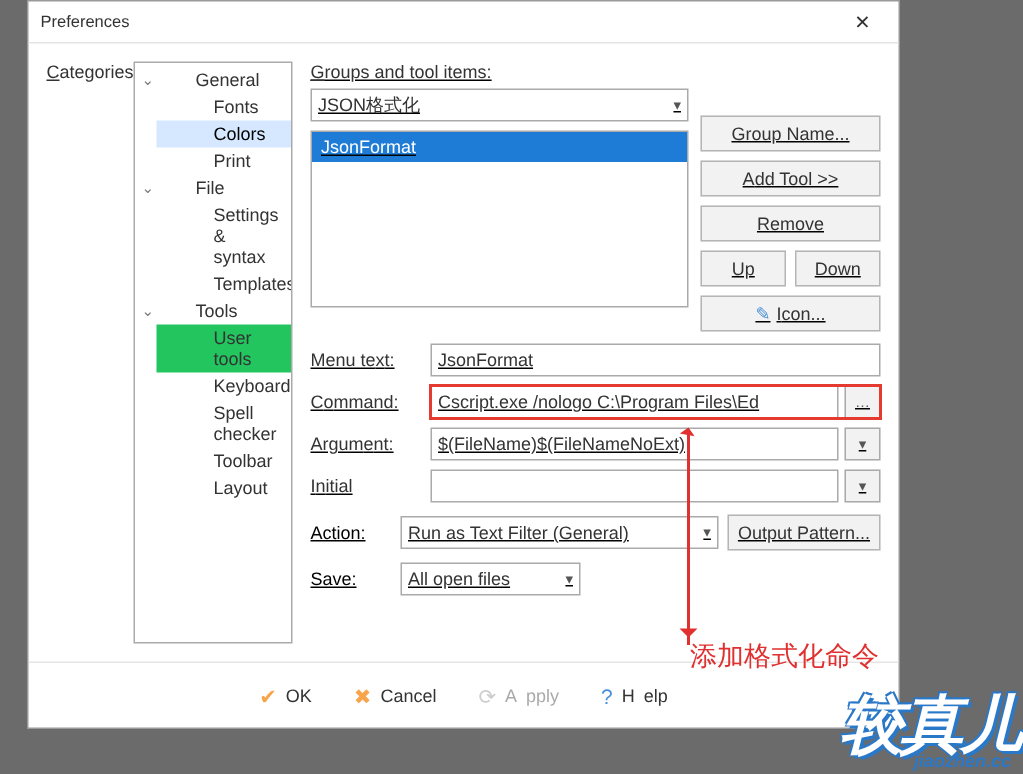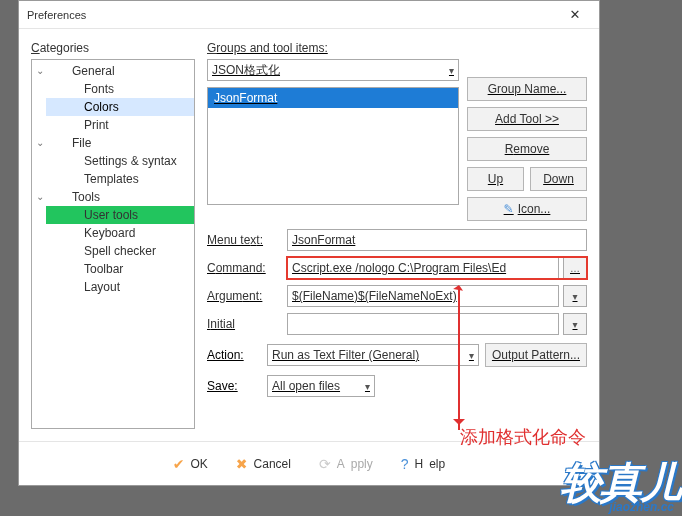--- a/index.html
+++ b/index.html
@@ -2,21 +2,21 @@
 <html><head>
 <meta charset="utf-8">
 <style>
   * { box-sizing: border-box; margin: 0; padding: 0; font-family: "Segoe UI", Tahoma, sans-serif; font-size: 12px; }
   body { background: #6b6b6b; width: 682px; height: 516px; position: relative; overflow: hidden; }
   .window { position: absolute; left: 18px; top: 0; width: 582px; height: 486px; background: #fff; border: 1px solid #999; display: flex; flex-direction: column; }
   .titlebar { height: 28px; display: flex; align-items: center; padding: 0 8px; border-bottom: 1px solid #e5e5e5; }
   .titlebar .title { flex: 1; color: #333; font-size: 11px; }
   .titlebar .close { width: 32px; text-align: center; color: #333; cursor: default; font-size: 13px; }
   .content { flex: 1; display: flex; padding: 12px; gap: 12px; }
-  .categories-pane { width: 164px; display: flex; flex-direction: column; }
+  .categories-pane { width: 164px; display: flex; flex-direction: row; }
   .section-label { margin-bottom: 4px; color: #333; }
   .section-label .ul { text-decoration: underline; }
   .tree { border: 1px solid #aaa; background: #fff; flex: 1; padding: 2px 0; overflow: auto; }
   .tree-item { padding: 2px 6px 2px 26px; color: #333; cursor: default; position: relative; }
   .tree-branch { padding-left: 14px; position: relative; }
   .tree-branch .expander { position: absolute; left: 4px; top: 3px; color: #777; font-size: 10px; }
   .tree-child { padding: 2px 6px 2px 38px; color: #333; cursor: default; }
   .tree-child.selected { background: #22c55e; }
   .tree-child.highlighted { background: #d6e8ff; color: #000; }
   .right-pane { flex: 1; display: flex; flex-direction: column; text-decoration: underline; }
@@ -170,21 +170,21 @@
           <span>Run as Text Filter (General)</span>
           <span class="arrow">▾</span>
         </div>
         <div class="btn">
             <span>Output Pattern...</span>
           </div>
       </div>
 
       <div class="row-save">
         <div class="lbl">Save:</div>
-        <div class="dropdown" style="width:108px">
+        <div class="dropdown" style="width:120px">
           <span>All open files</span>
           <span class="arrow">▾</span>
         </div>
       </div>
     </div>
   </div>
   <div class="bottom-bar">
     <div class="bottom-btn">
         <span class="ico ico-ok">✔</span>
         <span>OK</span>

